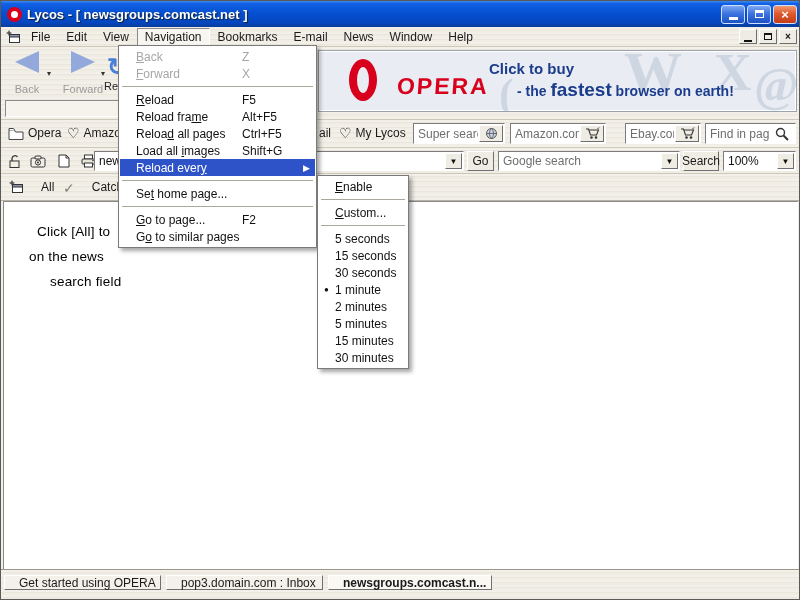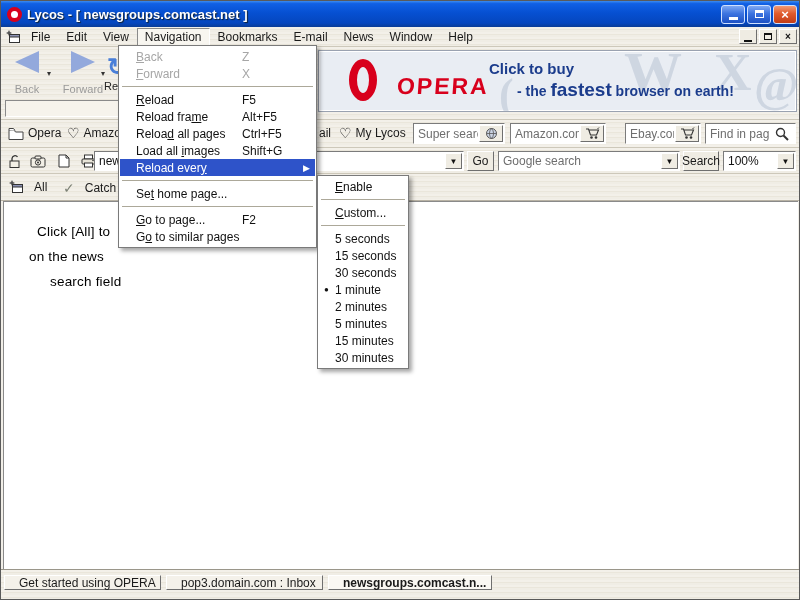--- a/index.html
+++ b/index.html
@@ -76,21 +76,21 @@
   .afield input { border:0; outline:0; flex:1; min-width:0; font-size:12px; padding-left:4px; color:#111;
     font-family:"Liberation Sans",sans-serif; background:transparent; }
   .afield input.gray { color:#6e6e6e; }
   .combo-arr { flex:none; width:17px; height:16px; margin:1px; background:#EFECE3; border:1px solid; border-color:#fff #6f6f6f #6f6f6f #fff;
     font-size:8px; display:flex; align-items:center; justify-content:center; color:#111; }
   .pushbtn { position:absolute; top:3px; height:20px; background:#EFECE3; border:1px solid; border-color:#fff #6f6f6f #6f6f6f #fff;
     display:flex; align-items:center; justify-content:center; font-size:12px; padding:0 8px; }
 
   
   .viewbar { position:absolute; left:0; top:173px; width:800px; height:27px; border-bottom:1px solid #b8b2a4; }
-  .vb-btn { position:absolute; top:4px; display:flex; align-items:center; gap:10px; padding:2px 4px; }
+  .vb-btn { position:absolute; top:4px; display:flex; align-items:flex-start; gap:17px; padding:2px 4px; }
   .checkmark { font-size:14px; color:#7d8276; }
 
   
   .content { position:absolute; left:2px; top:200px; width:795px; height:368px; background:#fff;
     border-top:1px solid #8a8a8a; border-left:1px solid #8a8a8a; }
   .cline { position:absolute; font-size:13.5px; color:#000000; letter-spacing:.2px; white-space:nowrap; }
 
   
   .bottombar { position:absolute; left:0; top:568px; width:800px; height:32px; border-top:1px solid #9a968a; }
   .taskbtn { position:absolute; top:5px; height:15px; display:flex; align-items:center; gap:6px; padding:0 8px;

